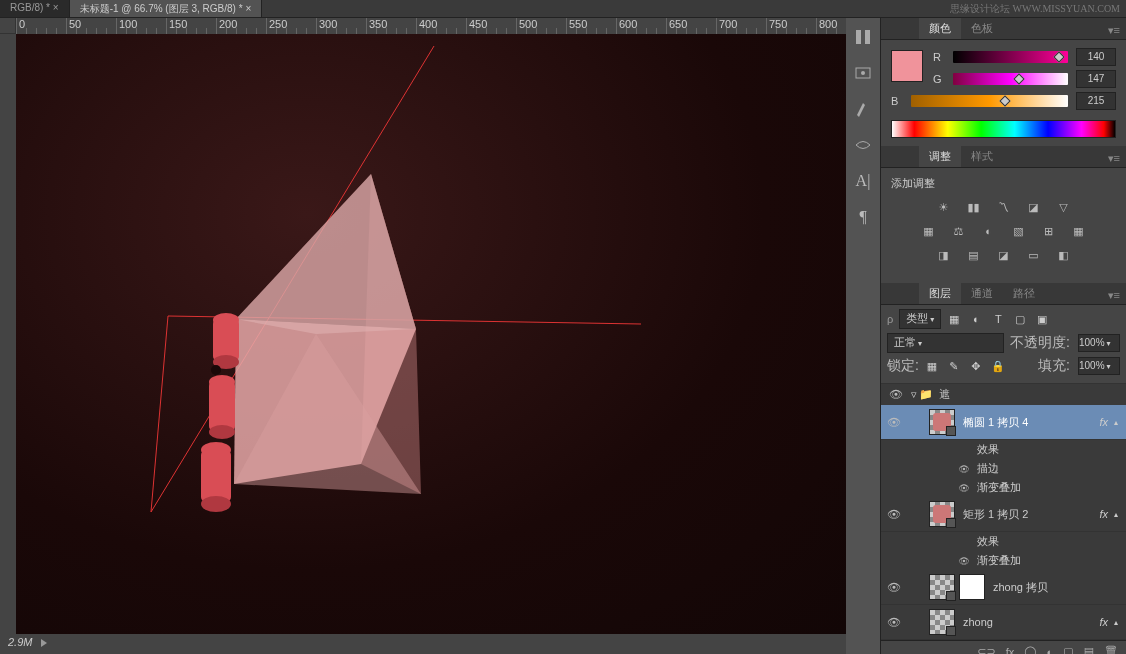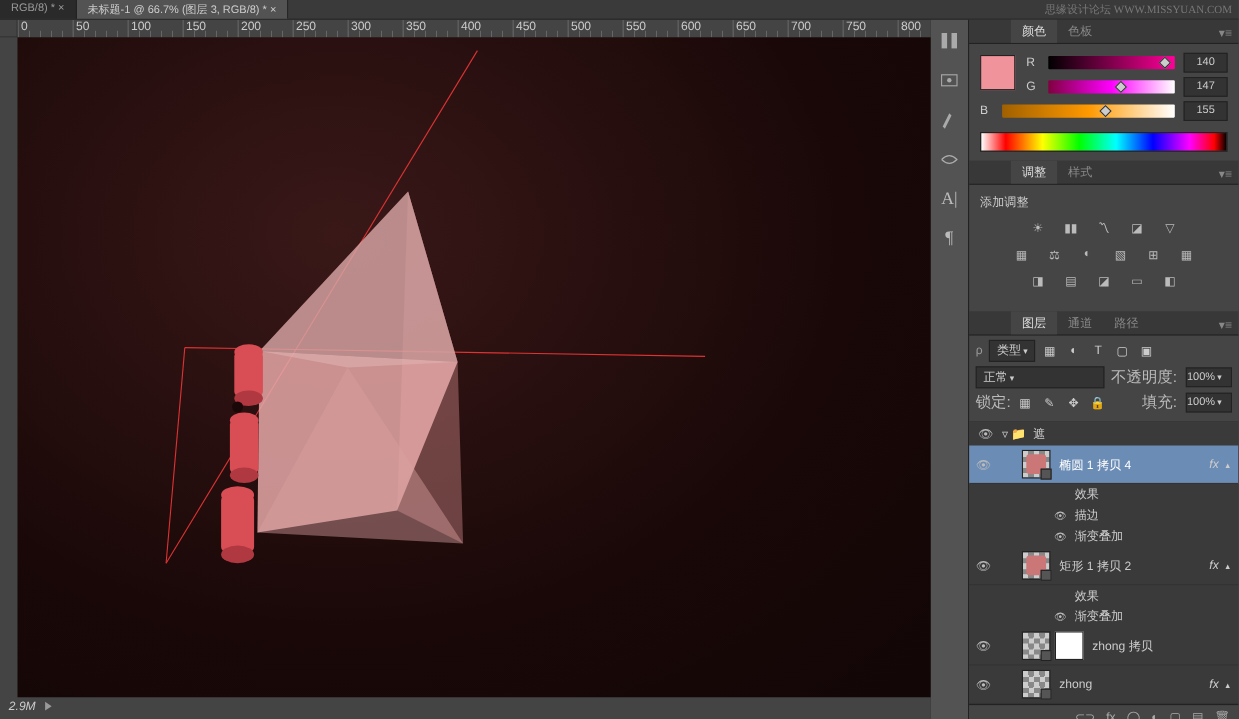--- a/index.html
+++ b/index.html
@@ -203,21 +203,21 @@
         <div class="slider slider-g">
             <div class="thumb" style="left:57%"></div>
           </div>
         <div class="valbox">147</div>
       </div>
       <div class="color-row">
         <span class="lab">B</span>
         <div class="slider slider-b">
             <div class="thumb" style="left:60%"></div>
           </div>
-        <div class="valbox">155</div>
+        <div class="valbox">215</div>
       </div>
       <div style="clear:both"></div>
       <div class="spectrum"></div>
     </div>
 
     <div class="panel-tabs">
       <div class="ptab active">调整</div>
       <div class="ptab">样式</div>
       <div class="panel-menu">▾≡</div>
     </div>

